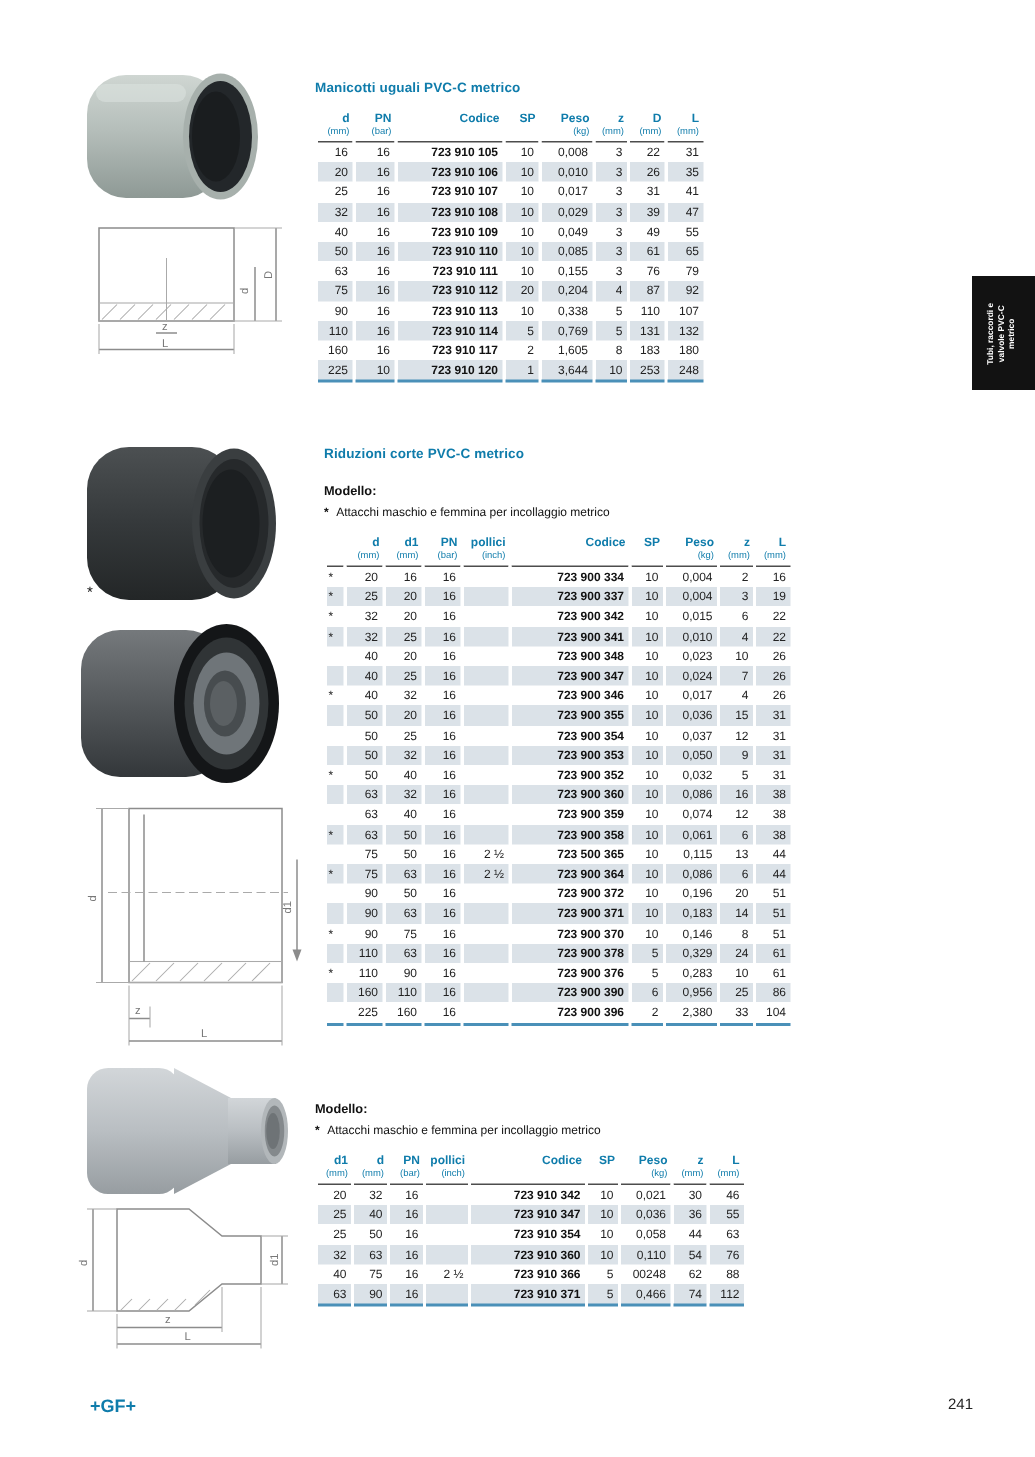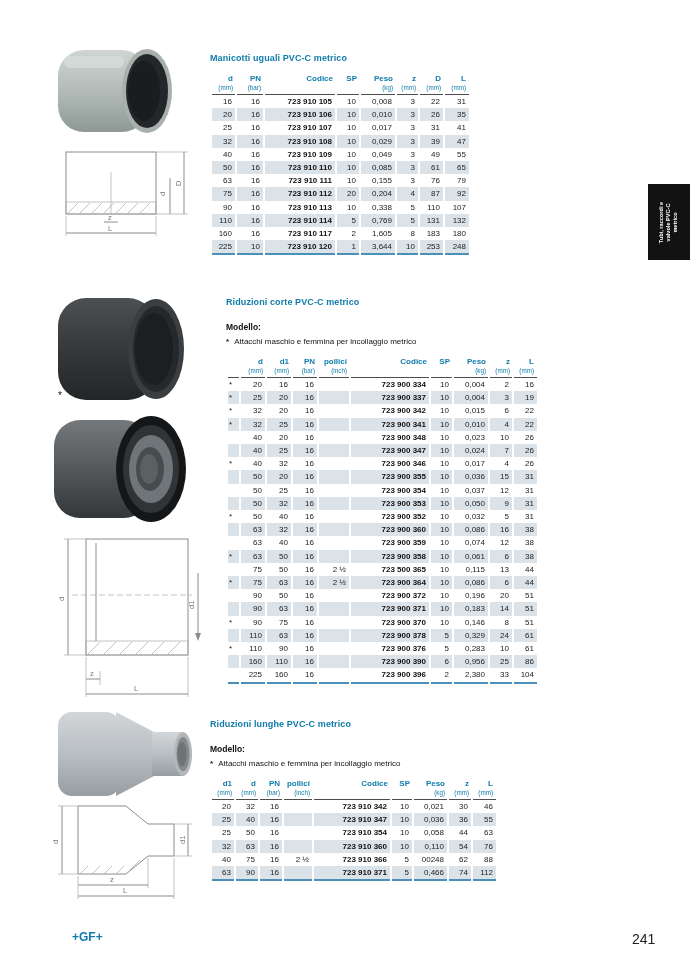--- a/index.html
+++ b/index.html
@@ -13,21 +13,21 @@
   table.spec{border-collapse:collapse;table-layout:fixed;margin-top:11px;border-bottom:2px solid #4a90b8}
   table.spec th{font-size:8px;font-weight:bold;color:#0f7cab;text-align:right;padding:0 3px 0 0;line-height:10px;overflow:hidden;white-space:nowrap}
   table.spec tr.units th{font-size:6.3px;font-weight:normal;line-height:8px;padding-bottom:2px;border-bottom:1px solid #4d4d4d}
   table.spec td{font-size:8px;color:#222;text-align:right;line-height:13.2px;height:13.2px;padding:0 3px 0 0;border-left:2px solid #fff;overflow:hidden;white-space:nowrap}
   table.spec td.code{font-weight:bold;color:#111}
   table.spec td.ast{text-align:left;padding:0 0 0 1px}
   table.spec tr.shade td{background:#dbe2e8}
   .tab{background:#121212;display:flex;align-items:center;justify-content:center}
   .tab-inner{transform:rotate(-90deg);text-align:center;color:#fff;font-size:5.6px;font-weight:bold;line-height:7px;white-space:nowrap}
   .logo{font-size:12px;font-weight:bold;color:#0f7cab}
-  .pagenum{font-size:14px;color:#222}
+  .pagenum{font-size:10px;color:#222}
   .foot-ast{font-size:10px;color:#111}
   svg{display:block}
   .ln{stroke:#8c8c8c;stroke-width:1;fill:none}
   .lnt{stroke:#aaa;stroke-width:.7;fill:none}
   .dimtext{fill:#777;font-size:7.5px;font-family:"Liberation Sans",sans-serif}
 </style>
 </head>
 <body>
 
 <div class="abs" style="left:54px;top:42px">
@@ -336,21 +336,21 @@
           <td>1</td>
           <td>3,644</td>
           <td>10</td>
           <td>253</td>
           <td>248</td>
         </tr>
       </tbody>
     </table>
 </div>
 
-<div class="abs" style="left:226px;top:297px;width:320px">
+<div class="abs" style="left:216px;top:297px;width:320px">
   <div class="sec-title">Riduzioni corte PVC-C metrico</div>
   <div class="modello">Modello:</div>
   <div class="bullet-line">
     <span class="b">*</span><span>Attacchi maschio e femmina per incollaggio metrico</span>
   </div>
   <table class="spec" style="width:310px">
       <colgroup>
         <col style="width: 13px;">
         <col style="width: 26px;">
         <col style="width: 26px;">
@@ -663,21 +663,20 @@
           <td>2</td>
           <td>2,380</td>
           <td>33</td>
           <td>104</td>
         </tr>
       </tbody>
     </table>
 </div>
 
 <div class="abs" style="left:210px;top:719px;width:320px">
-  <div class="sec-title">Riduzioni lunghe PVC-C metrico</div>
   <div class="modello">Modello:</div>
   <div class="bullet-line">
     <span class="b">*</span><span>Attacchi maschio e femmina per incollaggio metrico</span>
   </div>
   <table class="spec" style="width:285px">
       <colgroup>
         <col style="width: 24px;">
         <col style="width: 24px;">
         <col style="width: 24px;">
         <col style="width: 30px;">
@@ -783,14 +782,14 @@
 </div>
 
 <div class="abs tab" style="left:648px;top:184px;width:42px;height:76px">
   <div class="tab-inner">
     <div>Tubi, raccordi e</div>
     <div>valvole PVC-C</div>
     <div>metrico</div>
   </div>
 </div>
 
-<div class="abs logo" style="left:72px;top:930px">+GF+</div>
+<div class="abs logo" style="left:60px;top:930px">+GF+</div>
 <div class="abs pagenum" style="left:632px;top:931px">241</div>
 
 </body></html>

